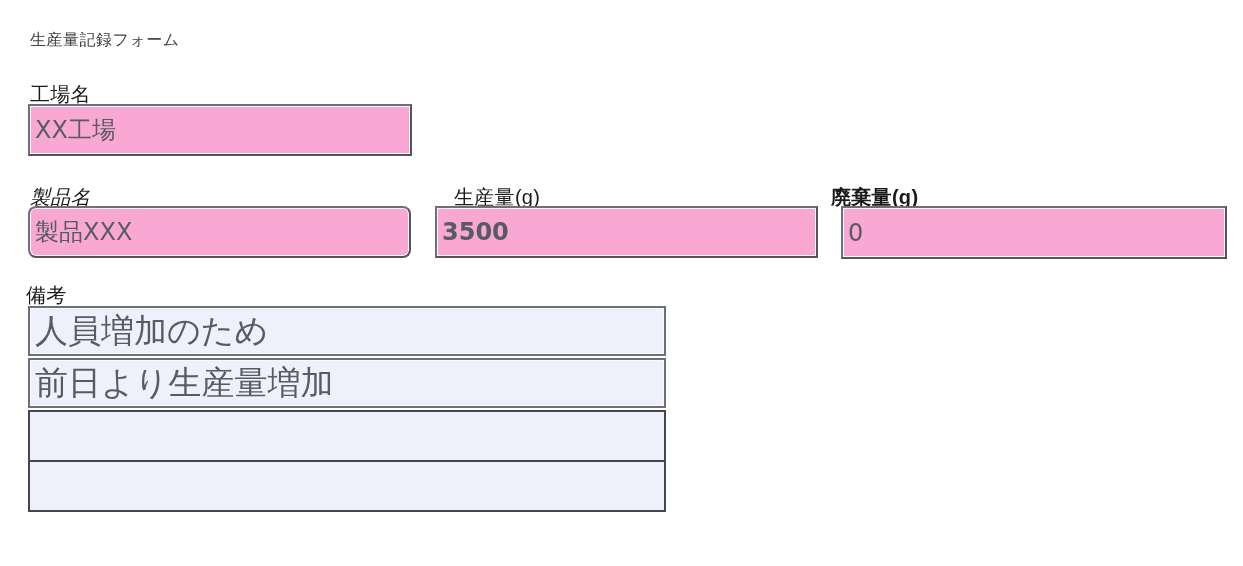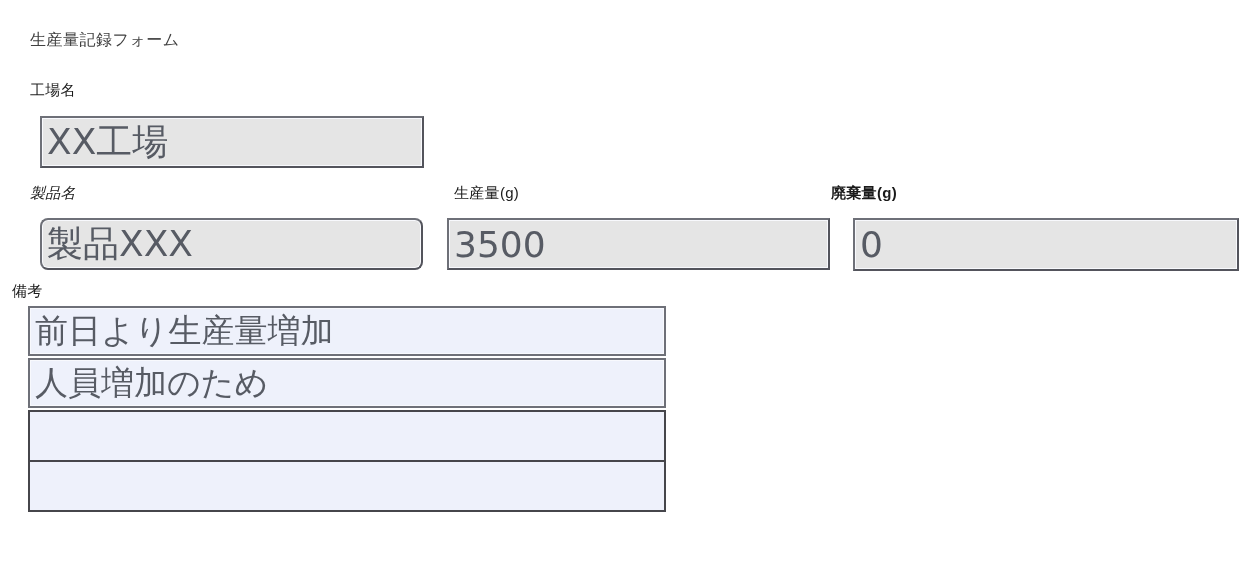--- a/index.html
+++ b/index.html
@@ -9,47 +9,47 @@
     background:#ffffff;
     font-family:"Liberation Sans","DejaVu Sans",sans-serif;
     overflow:hidden;
   }
   .page-title{
     position:absolute;left:30px;top:30px;
     font-size:16px;color:#404040;letter-spacing:0.5px;
   }
   .field-label{
     position:absolute;
-    font-size:15px;color:#1a1a1a;letter-spacing:0.3px;
+    font-size:20px;color:#1a1a1a;letter-spacing:0.3px;
   }
   .field-input{
     position:absolute;
     box-sizing:border-box;
-    background:#e5e5e5;
+    background:#f9a8d4;
     border:2px solid #6e7078;
     border-right-color:#53545c;
     border-bottom-color:#53545c;
     box-shadow:inset 0 0 0 1px #f8f9fd;
     font-family:"DejaVu Sans",serif;
-    font-size:36px;color:#575b64;
-    padding:0 5px;margin:12px;
+    font-size:24px;color:#575b64;
+    padding:0 5px;margin:0;
     outline:none;
   }
   
   #factory-label{left:30px;top:81px;}
   #factory-input{left:28px;top:104px;width:384px;height:52px;}
   
   #product-label{left:30px;top:184px;font-style:italic;}
   #product-input{left:28px;top:206px;width:383px;height:52px;border-radius:8px;}
   #production-label{left:437px;top:184px;margin-left:17px;}
-  #production-input{left:435px;top:206px;width:383px;height:52px;}
+  #production-input{left:435px;top:206px;width:383px;height:52px;font-weight:bold;}
   #waste-label{left:831px;top:184px;font-weight:bold;}
   #waste-input{left:841px;top:206px;width:386px;height:53px;}
   
-  #remarks-label{left:12px;top:282px;}
+  #remarks-label{left:26px;top:282px;}
   #remarks-rows{position:absolute;left:28px;top:306px;width:638px;}
   .remark-row{
     box-sizing:border-box;
     display:block;
     width:638px;height:50px;
     background:#eef1fb;
     font-family:"DejaVu Sans",serif;
     font-size:33px;color:#575b64;
     padding:0 5px;margin:0 0 2px 0;
     outline:none;
@@ -80,19 +80,19 @@
 
   <label class="field-label" id="production-label">生産量(g)</label>
   <input class="field-input" id="production-input" type="text" value="3500" style="">
 
   <label class="field-label" id="waste-label">廃棄量(g)</label>
   <input class="field-input" id="waste-input" type="text" value="0" style="">
 
   <label class="field-label" id="remarks-label">備考</label>
 
   <div id="remarks-rows">
+    <input class="remark-row row-gray" type="text" value="人員増加のため" style="">
     <input class="remark-row row-gray" type="text" value="前日より生産量増加" style="">
-    <input class="remark-row row-gray" type="text" value="人員増加のため" style="">
     <input class="remark-row row-dark" type="text" value="" style="">
     <input class="remark-row row-dark" type="text" value="" style="">
   </div>
 
 </div>
 
 </body></html>

